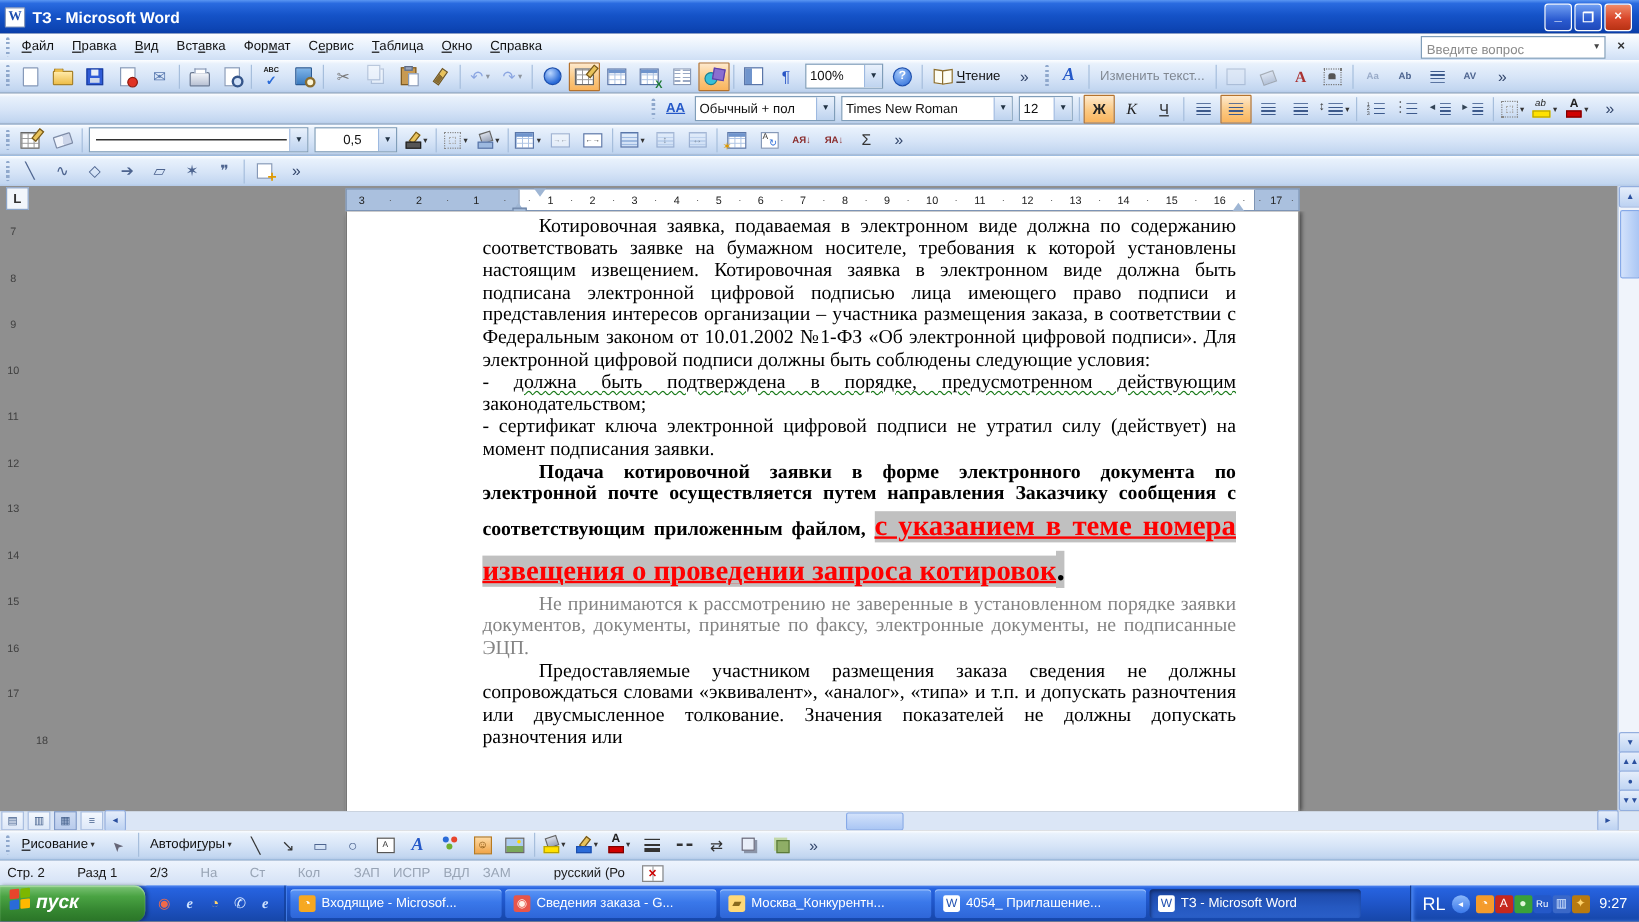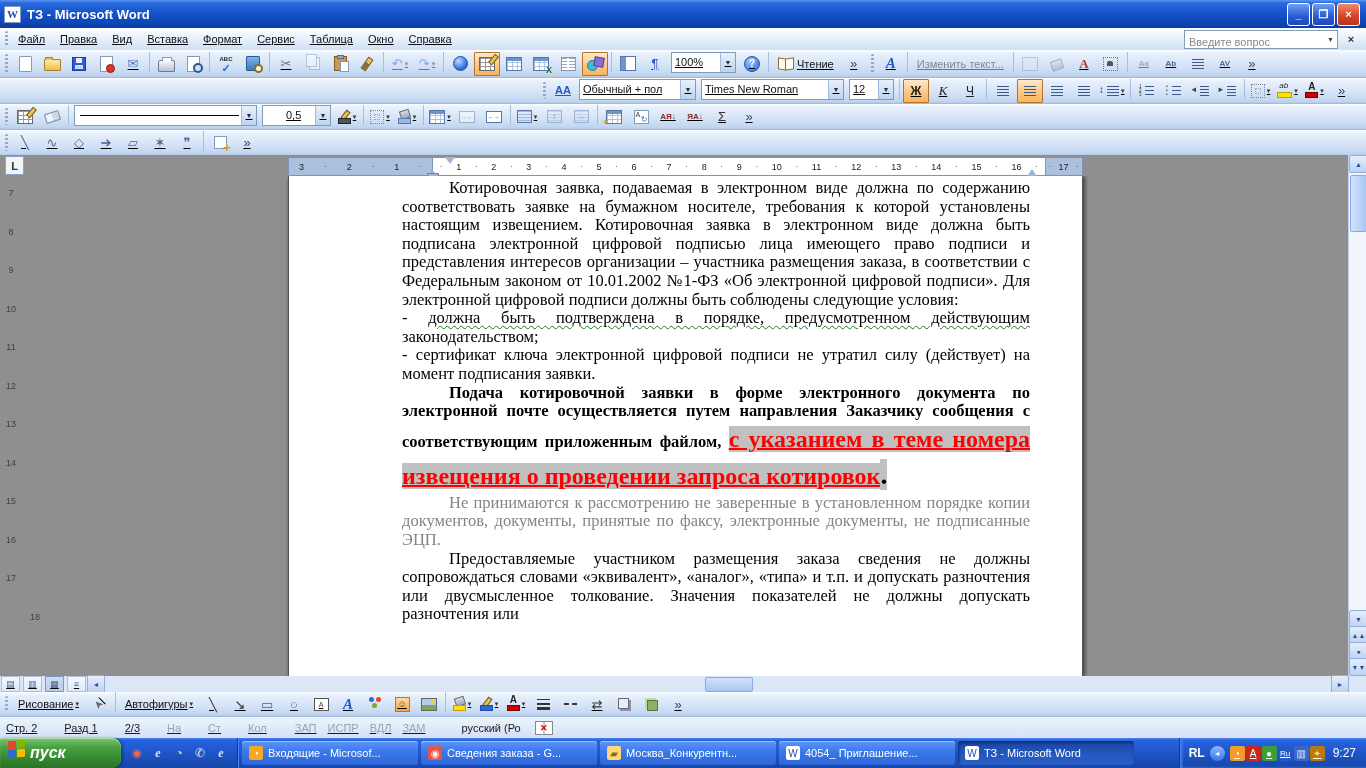--- a/index.html
+++ b/index.html
@@ -36,21 +36,21 @@
     background:linear-gradient(180deg,#fdfeff 0%,#e8f1fc 12%,#d6e4f7 55%,#c2d6f0 92%,#b4cae8 100%);
     border-bottom:1px solid #9ebcdf;}
   .tb1{top:50px;height:27px;}
   .tb2{top:78px;height:25px;padding-left:540px;}
   .tb3{top:104px;height:25px;}
   .tb4{top:130px;height:25px;}
   .drawbar{top:692px;height:24px;}
   .grip{width:3px;height:70%;border-radius:2px;margin:0 3px;
     background:repeating-linear-gradient(180deg,#8fa8cc 0 2px,rgba(0,0,0,0) 2px 4px);}
   .tsep{width:1px;height:20px;background:#a6bedc;margin:0 2px;}
-  .barseg{display:flex;align-items:flex-start;gap:1px;text-decoration:underline;}
+  .barseg{display:flex;align-items:center;gap:1px;}
   .tbtn{min-width:22px;height:22px;display:flex;align-items:center;justify-content:center;
     border:1px solid rgba(0,0,0,0);border-radius:1px;position:relative;padding:0 1px;}
   .tbtn.on{background:linear-gradient(#fee9cc,#fbc983 55%,#f9b45d);border-color:#b5722c;}
   .tbtn.dis{opacity:.45;}
   .tbtn .ddm{font-size:7px;color:#333;margin-left:2px;}
   .tlabel{padding:0 5px;color:#111;white-space:nowrap;}
   .glyph{position:relative;display:inline-flex;align-items:center;justify-content:center;
     font-size:13px;color:#4d648f;line-height:1;}
   .gsm{font-size:8px;font-weight:700;}
   .gb{font-weight:700;color:#222;font-size:12px;}
@@ -253,21 +253,21 @@
   .ie{font-family:"Liberation Serif",serif;font-style:italic;font-weight:700;color:#cfe3ff;}
   .tasks{flex:1;display:flex;align-items:center;gap:3px;padding:0 4px;overflow:hidden;}
   .task{flex:1;max-width:162px;height:24px;border-radius:3px;display:flex;align-items:center;gap:5px;padding:0 7px;
     background:linear-gradient(#5c96f6,#3a78ea 45%,#2e66d8);box-shadow:inset 0 1px 0 #9cc0fb;
     color:#fff;white-space:nowrap;overflow:hidden;font-size:11px;}
   .task.active{background:linear-gradient(#1b46a4,#2558c0 60%,#2a5fc8);box-shadow:inset 1px 2px 3px #122e6e;}
   .ticon{width:14px;height:14px;flex:none;border-radius:2px;display:flex;align-items:center;justify-content:center;font-size:10px;}
   .tray{flex:none;display:flex;align-items:center;gap:5px;height:30px;padding:0 10px 0 9px;color:#fff;
     background:linear-gradient(180deg,#4f83ee 0%,#2663e0 8%,#1f55c8 50%,#1646a8 100%);
     border-left:1px solid #123a8e;box-shadow:inset 2px 0 3px #4a86f0;}
-  .trlab{font-weight:700;font-size:12px;}
+  .trlab{font-weight:400;font-size:15px;}
   .traychev{width:15px;height:15px;border-radius:8px;background:linear-gradient(#8cb8fa,#3a78ea);
     display:flex;align-items:center;justify-content:center;font-size:8px;color:#fff;}
   .trico{width:15px;height:15px;border-radius:2px;display:flex;align-items:center;justify-content:center;font-size:10px;}
   .clock{font-size:12px;margin-left:3px;}
 </style>
 </head>
 <body>
 
 <div class="app">
 
@@ -696,21 +696,21 @@
         <span style="top: 358.5px;">16</span>
         <span style="top: 397px;">17</span>
         <span style="top: 435.5px; padding-left: 24px;">18</span>
       </div>
     <div class="page">
       <div id="textcol" class="textcol">
           <p class="docp ind"><span>Котировочная заявка, подаваемая в электронном виде должна по содержанию соответствовать заявке на бумажном носителе, требования к которой установлены настоящим извещением. Котировочная заявка в электронном виде должна быть подписана электронной цифровой подписью лица имеющего право подписи и представления интересов организации – участника размещения заказа, в соответствии с Федеральным законом от 10.01.2002 №1-ФЗ «Об электронной цифровой подписи». Для электронной цифровой подписи должны быть соблюдены следующие условия:</span></p>
           <p class="docp"><span>- </span><span class="wavy ">должна быть подтверждена в порядке, предусмотренном действующим</span><span> законодательством;</span></p>
           <p class="docp"><span>- сертификат ключа электронной цифровой подписи не утратил силу (действует) на момент подписания заявки.</span></p>
           <p class="docp ind bold"><span>Подача котировочной заявки в форме электронного документа по электронной почте осуществляется путем направления Заказчику сообщения с соответствующим приложенным файлом, </span><span class="redbig ">с указанием в теме номера извещения о проведении запроса котировок</span><span class="bigdot">.</span></p>
-          <p class="docp ind gray"><span>Не принимаются к рассмотрению не заверенные в установленном порядке копии документов, документы, принятые по факсу, электронные документы, не подписанные ЭЦП.</span></p>
+          <p class="docp ind gray"><span>Не принимаются к рассмотрению не заверенные в установленном порядке заявки документов, документы, принятые по факсу, электронные документы, не подписанные ЭЦП.</span></p>
           <p class="docp ind"><span>Предоставляемые участником размещения заказа сведения не должны сопровождаться словами «эквивалент», «аналог», «типа» и т.п. и допускать разночтения или двусмысленное толкование. Значения показателей не должны допускать разночтения или</span></p>
         </div>
     </div>
   </div>
 
   <div class="vscroll">
     <div class="sbtn" style="top:0">▲</div>
     <div class="vthumb"></div>
     <div class="sbtn" style="bottom:48px">▼</div>
     <div class="sbtn" style="bottom:32px">▲▲</div>

